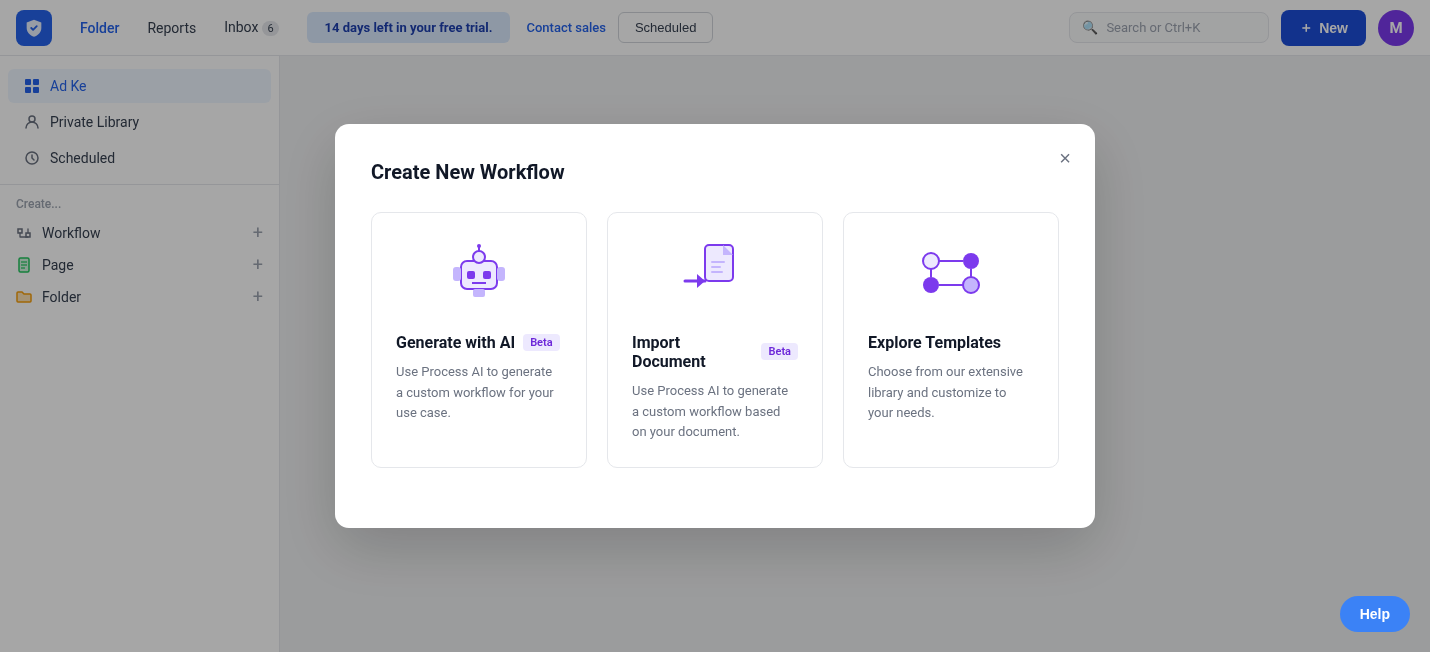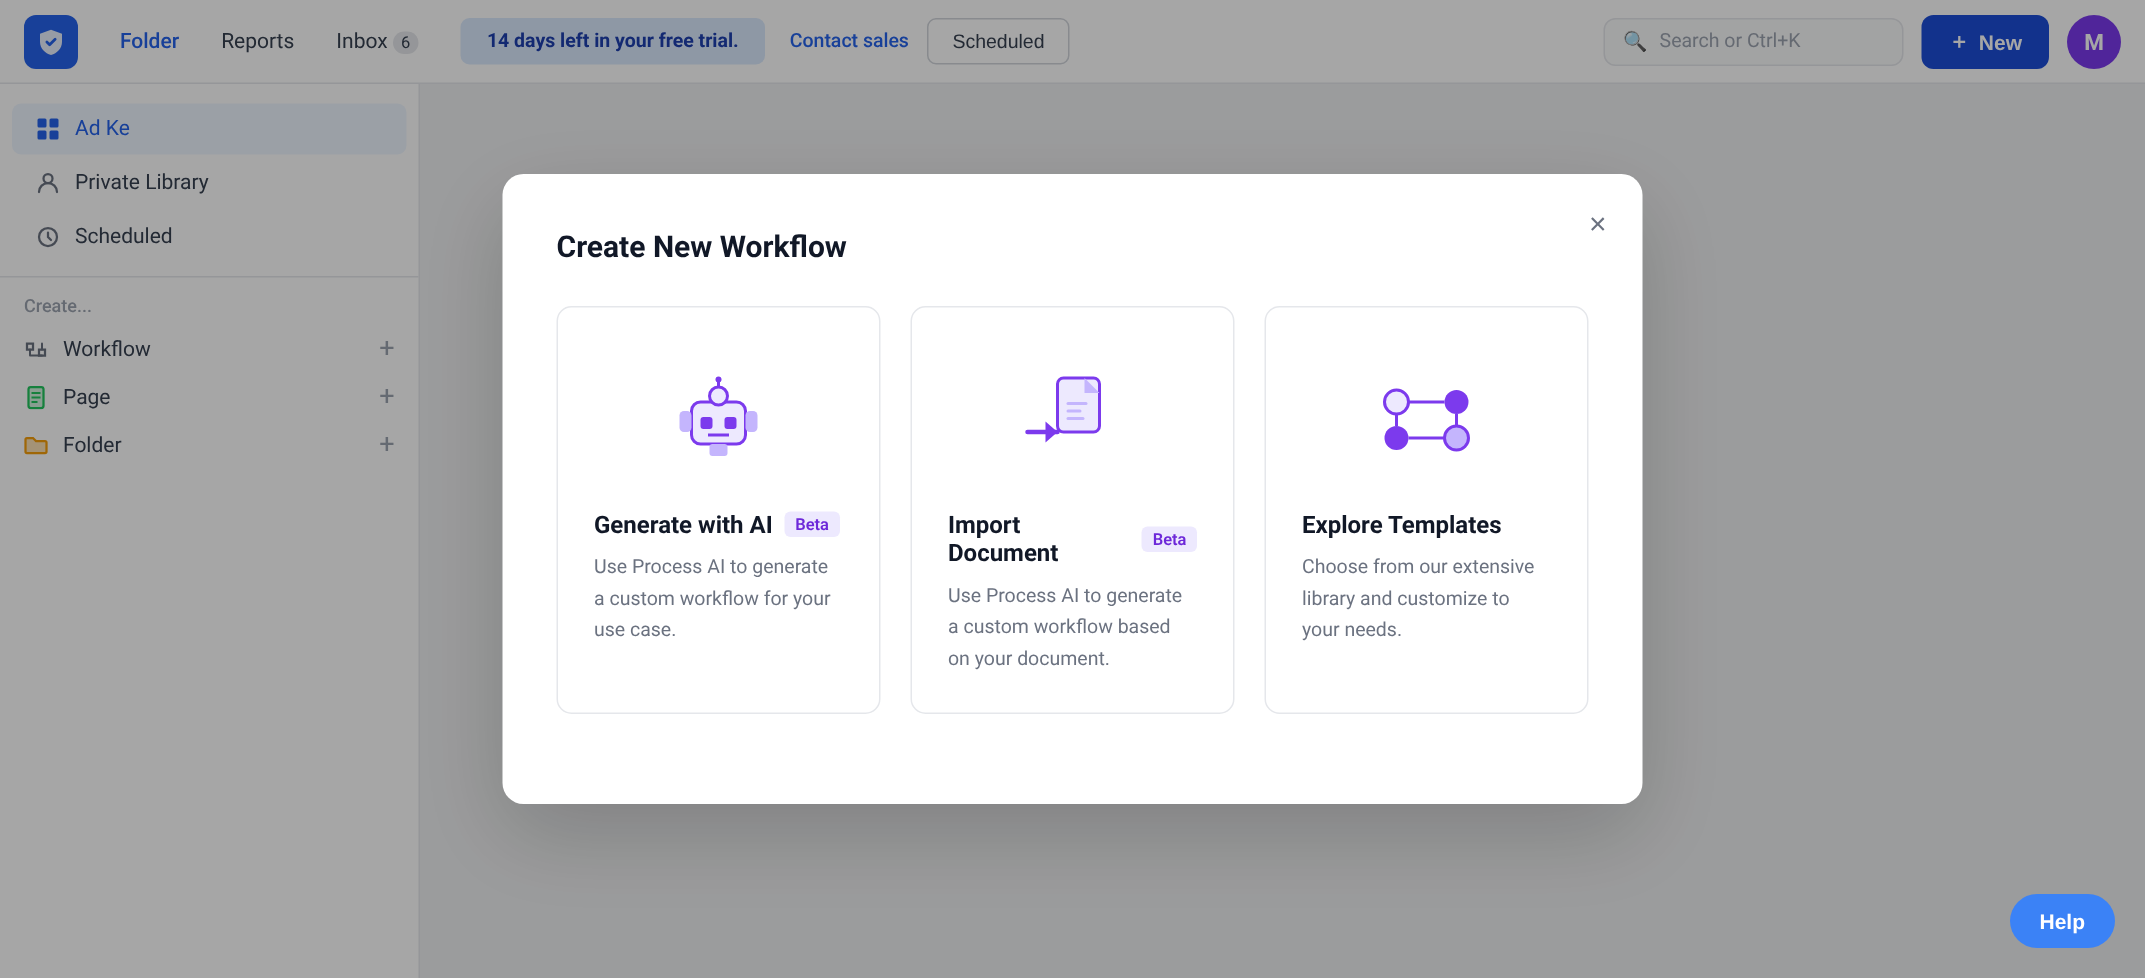--- a/index.html
+++ b/index.html
@@ -241,21 +241,21 @@
     }
     .modal-cards {
       display: flex;
       gap: 20px;
       margin-bottom: 28px;
     }
     .modal-card {
       flex: 1;
       border: 1px solid #e5e7eb;
       border-radius: 10px;
-      padding: 35px 24px 24px;
+      padding: 20px 24px 24px;
       cursor: pointer;
       transition: border-color 0.15s, box-shadow 0.15s;
     }
     .modal-card-icon {
       height: 80px;
       display: flex;
       align-items: center;
       justify-content: center;
       margin-bottom: 20px;
     }

